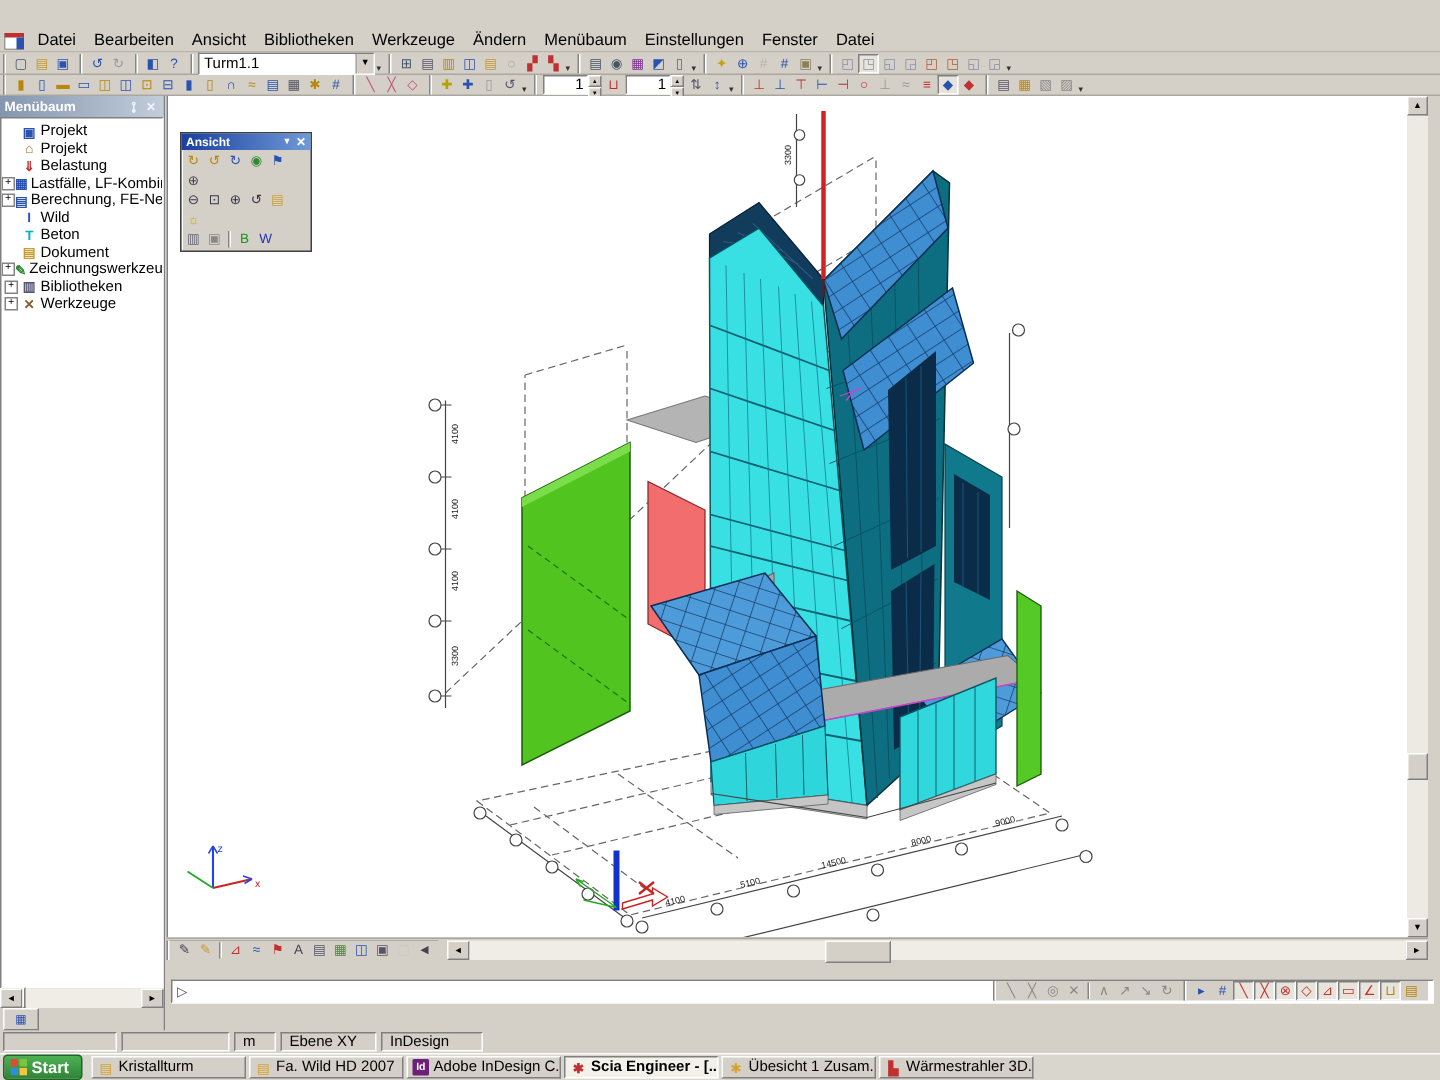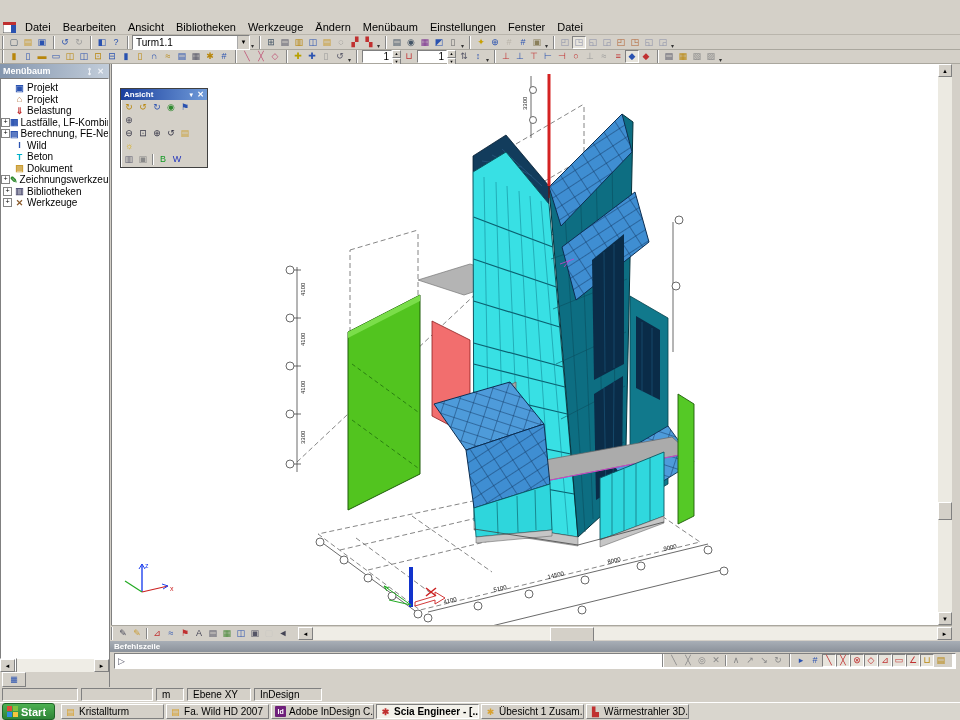--- a/index.html
+++ b/index.html
@@ -554,23 +554,20 @@
       <span class="hscroll">
         <span class="sarrbtn">◄</span>
         <span class="strack" style="position:relative">
           <span class="sthumb" style="position:absolute;left:38%;width:42px;height:100%"></span>
         </span>
         <span class="sarrbtn">►</span>
       </span>
     </div>
   </div>
 
-  <div class="cmdcap">
-    <span>Befehlszeile</span>
-  </div>
   <div class="cmdarea">
     <div class="cmdrow1">
       <span class="ptr">▷</span>
     </div>
     <div class="snapbar">
         <span class="tb-group">
           <span class="tbtn" style="color: rgb(136, 136, 136);">╲</span>
           <span class="tbtn" style="color: rgb(136, 136, 136);">╳</span>
           <span class="tbtn" style="color: rgb(136, 136, 136);">◎</span>
           <span class="tbtn" style="color: rgb(136, 136, 136);">✕</span>

